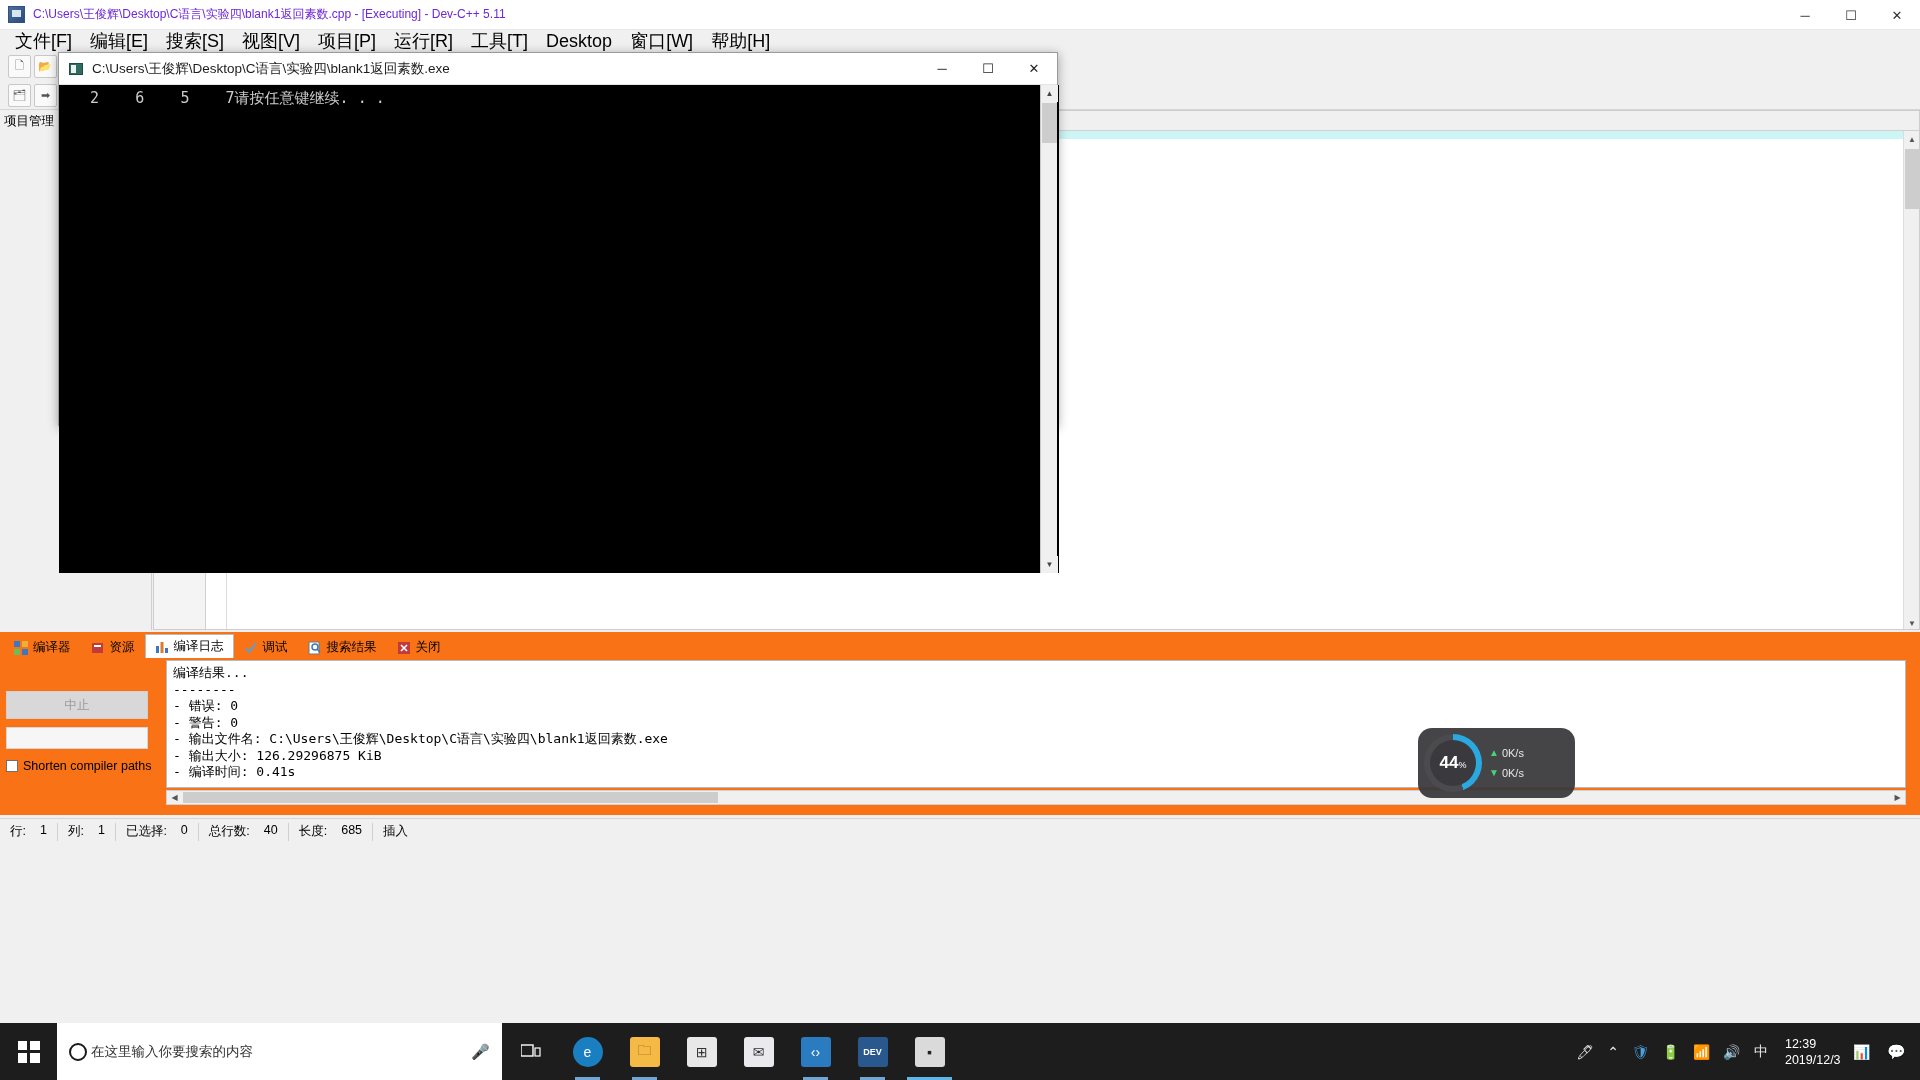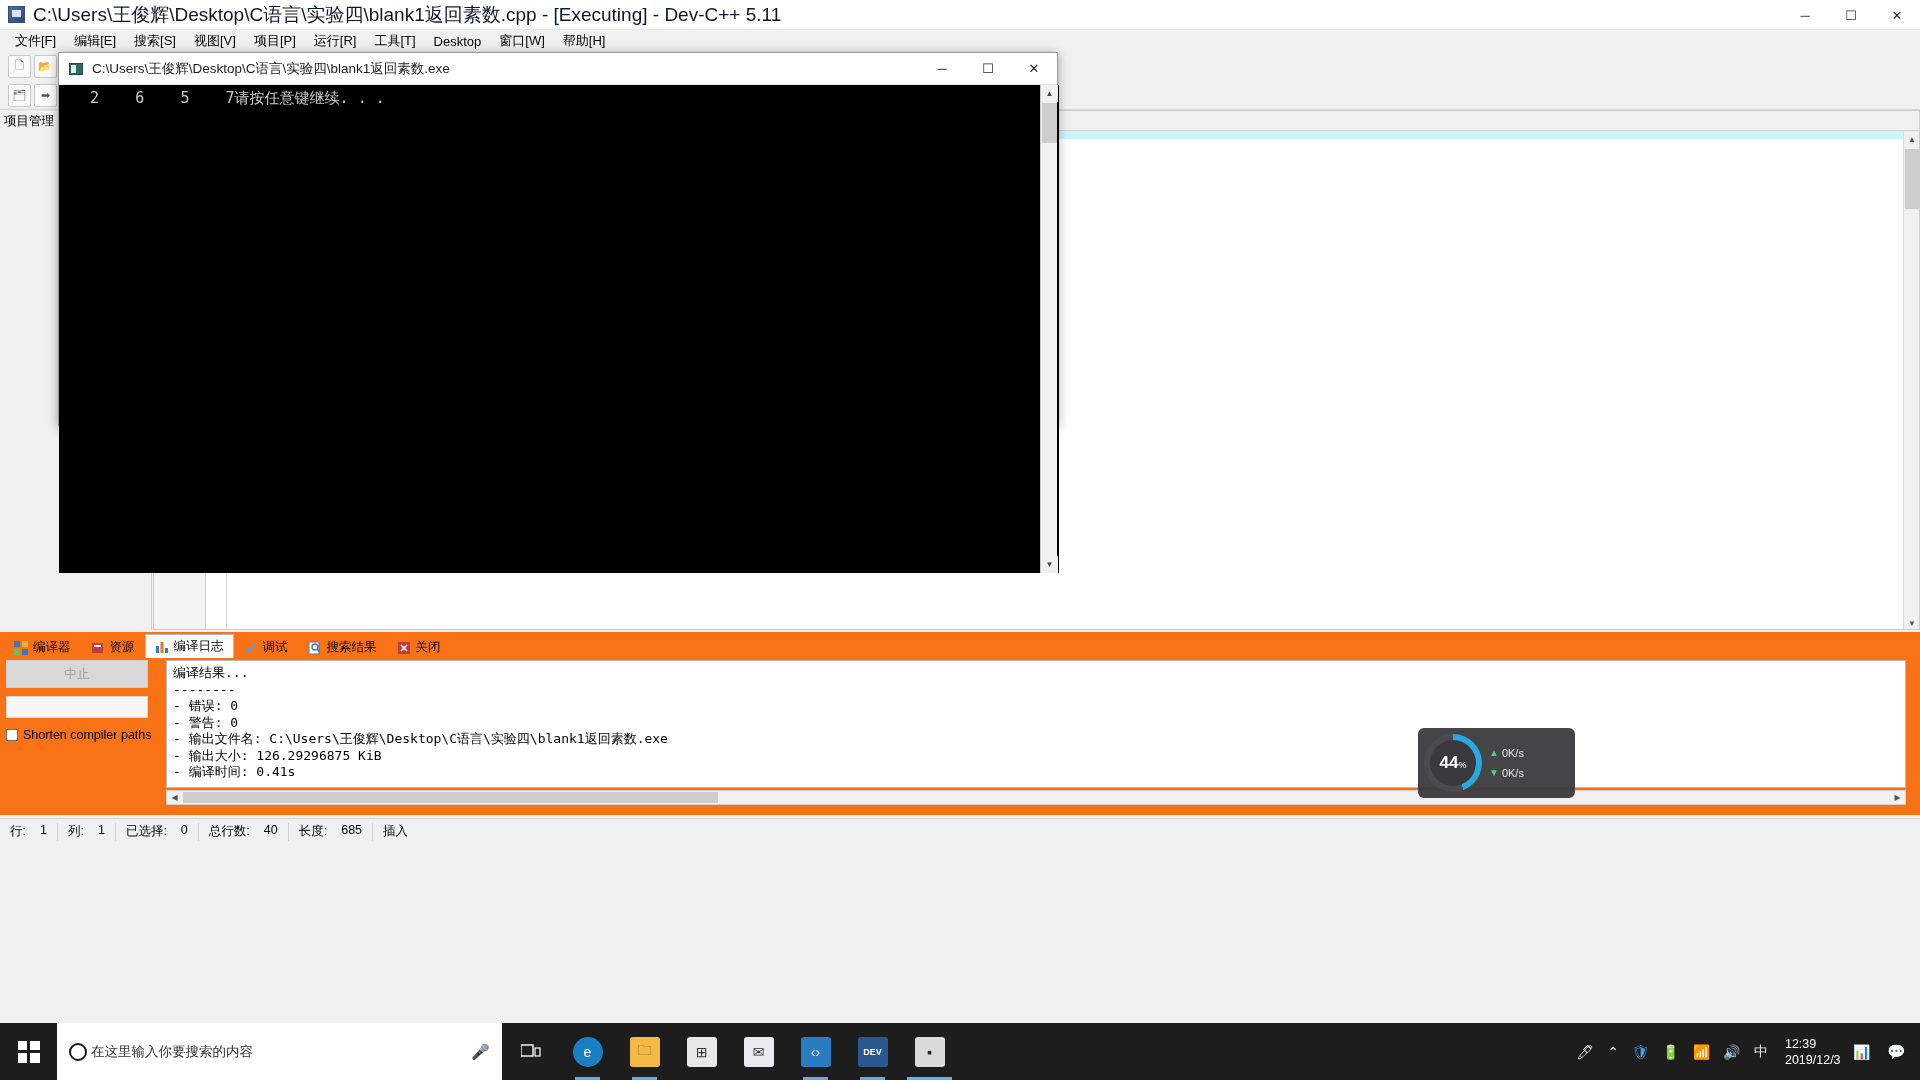--- a/index.html
+++ b/index.html
@@ -22,32 +22,32 @@
   }
   .titlebar .app-icon {
     width:17px; height:17px; margin-left:8px; margin-right:8px;
     background:linear-gradient(135deg,#4a6fa5,#2b4a7d);
     border:1px solid #355273; position:relative; flex:none;
   }
   .titlebar .app-icon:after{
     content:""; position:absolute; left:3px; top:3px; width:9px; height:7px;
     background:#d9e4f0;
   }
-  .titlebar .title-text { font-size:19px; color:#0f172a; white-space:nowrap; }
+  .titlebar .title-text { font-size:12px; color:#6d28d9; white-space:nowrap; }
   .win-buttons { position:absolute; right:0; top:0; height:30px; display:flex; }
   .win-btn {
     width:46px; height:30px; display:flex; align-items:center; justify-content:center;
     font-size:13px; color:#333;
   }
 
   .menubar {
     position:absolute; left:0; top:30px; width:1920px; height:22px;
     background:#f0f0f0; display:flex; align-items:center; padding-left:6px;
   }
-  .menu-item { padding:2px 9px; font-size:13px; color:#000; white-space:nowrap; }
+  .menu-item { padding:2px 9px; font-size:18px; color:#000; white-space:nowrap; }
 
   .toolbar {
     position:absolute; left:0; top:52px; width:1920px; height:58px;
     background:#f0f0f0; border-bottom:1px solid #d5d5d5;
   }
   .tb-row { position:absolute; left:8px; display:flex; align-items:center; gap:3px; }
   .tb-row.r1 { top:3px; }
   .tb-row.r2 { top:32px; }
   .tb-btn {
     width:23px; height:23px; border:1px solid #c8c8c8; background:#fafafa;
@@ -101,21 +101,21 @@
   .log-tab {
     height:22px; display:flex; align-items:center; gap:5px; padding:0 9px;
     font-size:12.5px; color:#000; border:1px solid transparent; border-bottom:none; white-space:nowrap;
   }
   .log-tab.active { background:#fff; border-color:#b9b9b9; height:24px; }
   .tab-ico { width:14px; height:14px; display:inline-block; position:relative; flex:none; }
 
   .log-left { position:absolute; left:6px; top:28px; width:152px; }
   .abort-btn {
     width:142px; height:28px; background:#d8d8d8; border:1px solid #cfcfcf;
-    display:flex; align-items:center; justify-content:center; font-size:12.5px; color:#9a9a9a;
+    display:flex; align-items:center; justify-content:center; font-size:12.5px; color:#9a9a9a;margin-top:31px;
   }
   .blank-field {
     width:142px; height:22px; margin-top:8px; background:#f6f6f6; border:1px solid #d6d6d6;
   }
   .shorten-row { display:flex; align-items:center; gap:5px; margin-top:10px; font-size:12.5px; color:#000; }
   .cbx { width:12px; height:12px; border:1px solid #707070; background:#fff; flex:none; }
 
   .log-text {
     position:absolute; left:166px; top:28px; width:1740px; height:128px;
     background:#fff; border:1px solid #b9b9b9; overflow:hidden;
@@ -172,21 +172,21 @@
   }
   .cs-arrow {
     position:absolute; left:0; width:17px; height:17px; display:flex; align-items:center;
     justify-content:center; font-size:8px; color:#444; background:#f0f0f0;
   }
   .cs-thumb { position:absolute; left:1px; top:18px; width:15px; height:40px; background:#cdcdcd; }
 
   
   .speed-widget {
     position:absolute; left:1418px; top:728px; width:157px; height:70px;
-    background:rgba(55,55,58,0.93); border-radius:6px; display:flex; align-items:center;
+    background:rgba(55,55,58,0.93); border-radius:14px; display:flex; align-items:center;
   }
   .speed-ring {
     width:58px; height:58px; margin-left:6px; border-radius:50%;
     background: conic-gradient(#2aa8e0 0% 44%, #4a4a4f 44% 100%);
     display:flex; align-items:center; justify-content:center; position:relative; flex:none;
   }
   .speed-ring:before{
     content:""; position:absolute; left:6px; top:6px; right:6px; bottom:6px;
     border-radius:50%; background:#3a3a3e;
   }

